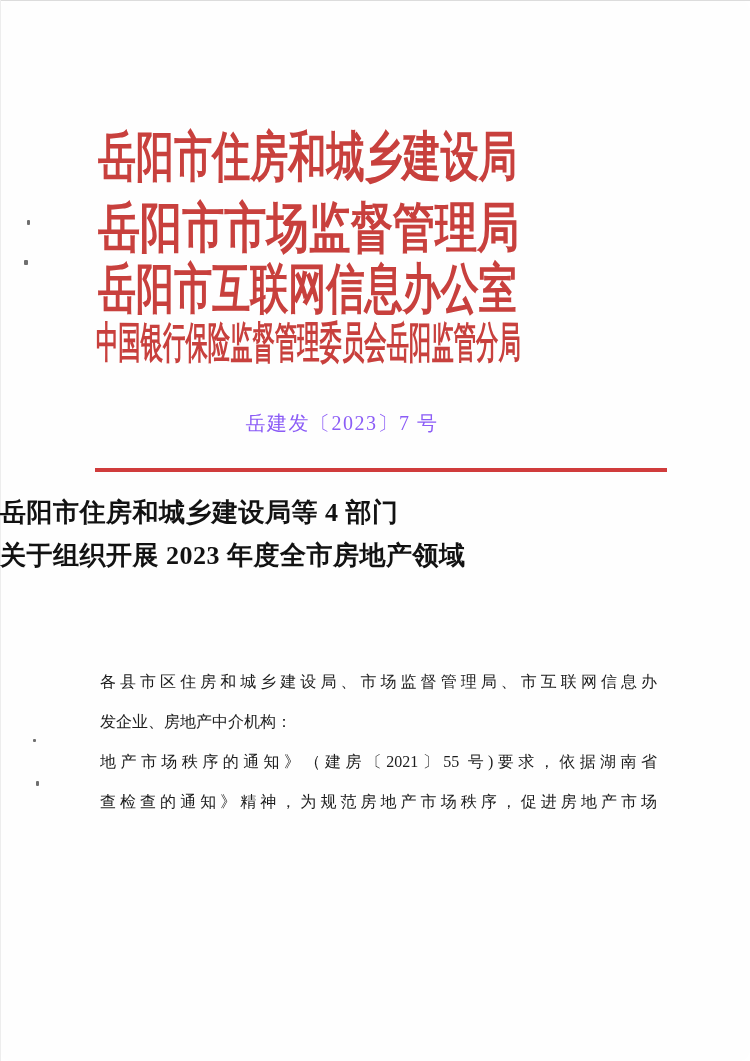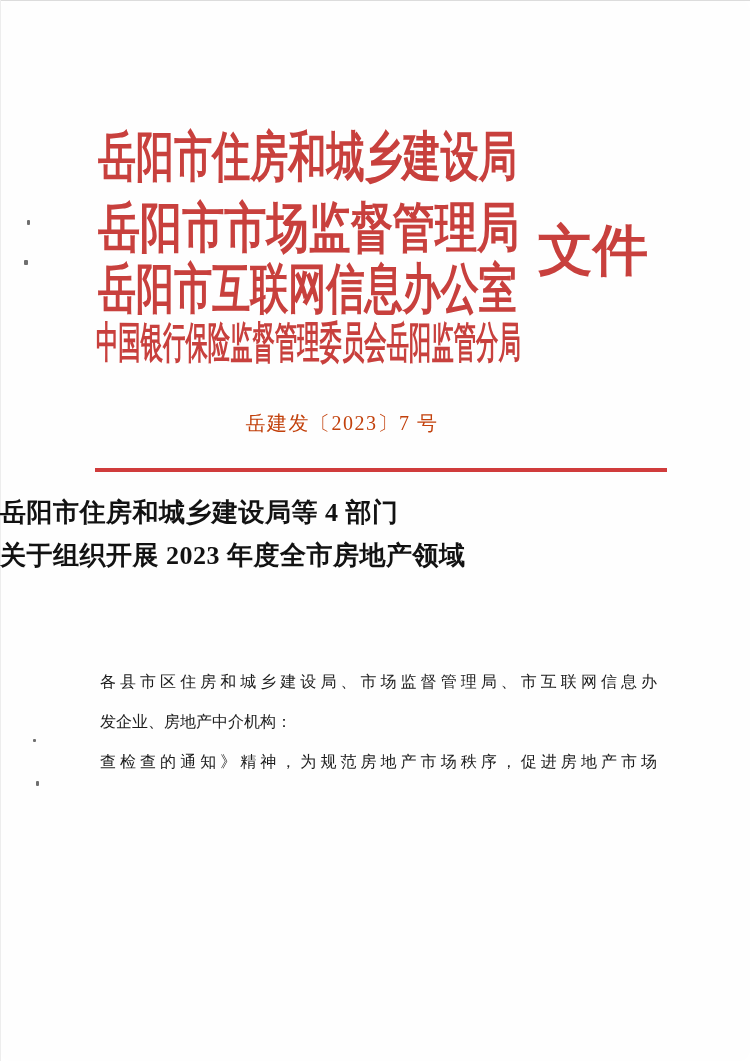--- a/index.html
+++ b/index.html
@@ -52,21 +52,21 @@
     white-space: nowrap;
   }
 
   .doc-number {
     position: absolute;
     left: 0; top: 409px;
     width: 684px;
     text-align: center;
     font-size: 20px;
     letter-spacing: 1.5px;
-    color: #c2410c;
+    color: #8b5cf6;
     line-height: 28px;
   }
 
   .red-rule {
     position: absolute;
     left: 95px; top: 468px;
     width: 572px; height: 4px;
     background: var(--rule, #d03c3c);
   }
 
@@ -120,34 +120,34 @@
 
 <div class="page">
   <div class="edge-top"></div>
   <div class="edge-left"></div>
 
   <div class="agency a1">岳阳市住房和城乡建设局</div>
   <div class="agency a2">岳阳市市场监督管理局</div>
   <div class="agency a3">岳阳市互联网信息办公室</div>
   <div class="agency a4">中国银行保险监督管理委员会岳阳监管分局</div>
 
-  <div class="doc-type">文件</div>
 
   <div class="doc-number">岳建发〔2023〕7 号</div>
 
   <div class="red-rule"></div>
 
   <div class="doc-title">
     <div class="tline">岳阳市住房和城乡建设局等 4 部门</div>
     <div class="tline">关于组织开展 2023 年度全市房地产领域</div>
   </div>
 
   <div class="body-text">
     <div class="bline full">各县市区住房和城乡建设局、市场监督管理局、市互联网信息办</div>
     <div class="bline end">发企业、房地产中介机构：</div>
+    <div class="bline full">地产市场秩序的通知》（建房〔2021〕55 号)要求，依据湖南省</div>
     <div class="bline full">查检查的通知》精神，为规范房地产市场秩序，促进房地产市场</div>
   </div>
 
   <div class="speck s1"></div>
   <div class="speck s2"></div>
   <div class="speck s3"></div>
   <div class="speck s4"></div>
 </div>
 
 </body></html>

